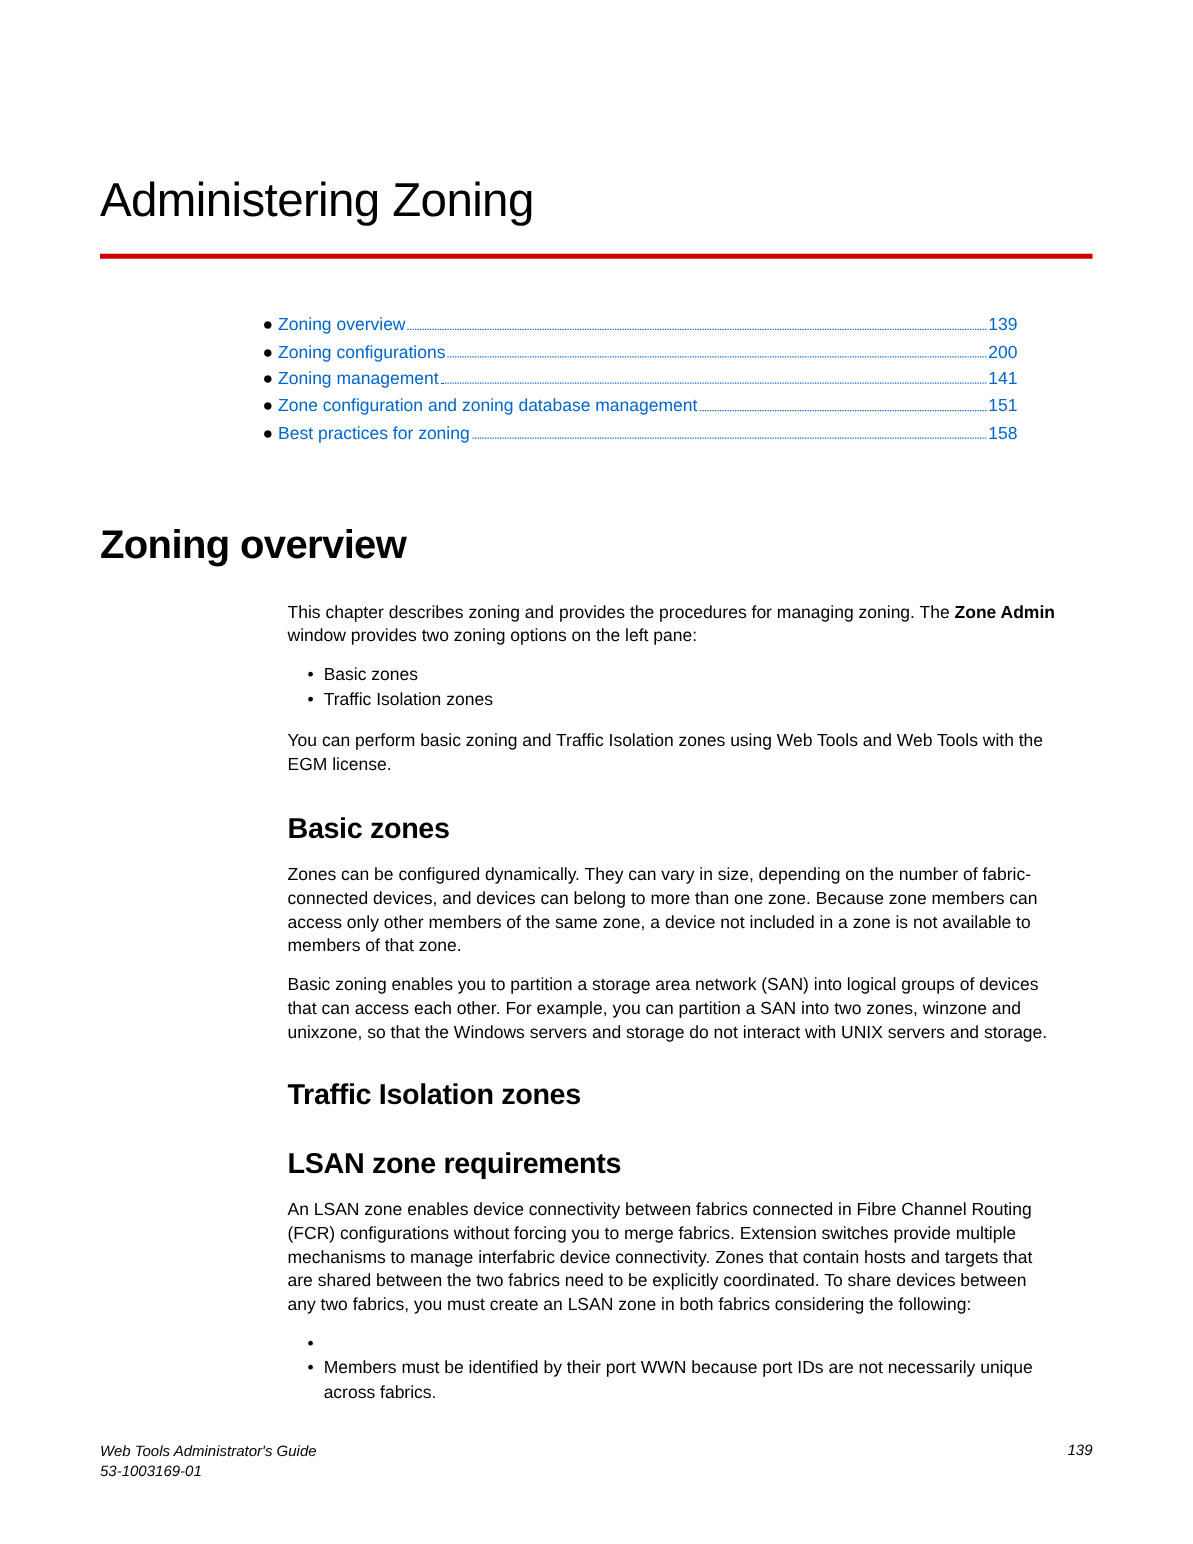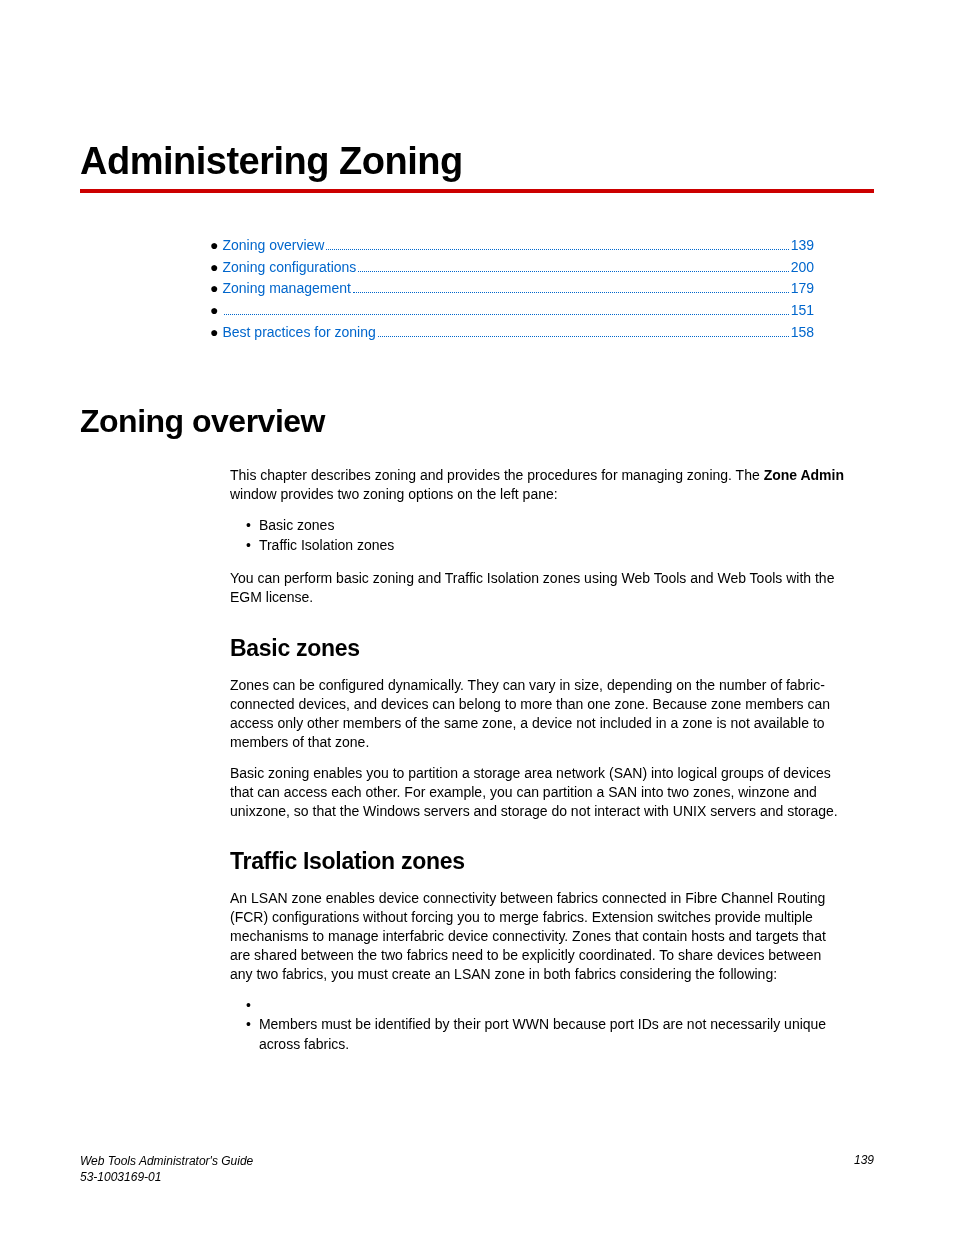--- a/index.html
+++ b/index.html
@@ -8,24 +8,24 @@
     color: #000;
     background: #fff;
     width: 954px;
     height: 1235px;
     position: relative;
     padding: 140px 80px 60px 80px;
   }
   .chapter-title {
     font-family: "Arial Narrow", Arial, sans-serif;
     font-stretch: condensed;
-    font-weight: 700;
+    font-weight: 400;
     font-size: 38px;
     letter-spacing: -0.5px;
-    margin-bottom: 6px;
+    margin-bottom: 20px;
   }
   .red-rule {
     border: none;
     height: 4px;
     background: #cc0000;
     margin-bottom: 42px;
   }
   .toc {
     margin-left: 130px;
     margin-right: 60px;
@@ -108,24 +108,25 @@
   <div class="toc-row">
     <span class="toc-bullet">●</span>
     <span class="toc-label">Zoning configurations </span>
     <span class="toc-dots"></span>
     <span class="toc-page">200</span>
   </div>
   <div class="toc-row">
     <span class="toc-bullet">●</span>
     <span class="toc-label">Zoning management</span>
     <span class="toc-dots"></span>
-    <span class="toc-page">179</span>
+    <span class="toc-page">141</span>
   </div>
   <div class="toc-row">
     <span class="toc-bullet">●</span>
+    <span class="toc-label">Zone configuration and zoning database management</span>
     <span class="toc-dots"></span>
     <span class="toc-page">151</span>
   </div>
   <div class="toc-row">
     <span class="toc-bullet">●</span>
     <span class="toc-label">Best practices for zoning</span>
     <span class="toc-dots"></span>
     <span class="toc-page">158</span>
   </div>
 </div>
@@ -147,20 +148,21 @@
       </div>
   </div>
   <p class="para">You can perform basic zoning and Traffic Isolation zones using Web Tools and Web Tools with the EGM license.</p>
 
   <h3 class="subhead">Basic zones</h3>
   <p class="para">Zones can be configured dynamically. They can vary in size, depending on the number of fabric-connected devices, and devices can belong to more than one zone. Because zone members can access only other members of the same zone, a device not included in a zone is not available to members of that zone.</p>
   <p class="para">Basic zoning enables you to partition a storage area network (SAN) into logical groups of devices that can access each other. For example, you can partition a SAN into two zones, winzone and unixzone, so that the Windows servers and storage do not interact with UNIX servers and storage.</p>
 
   <h3 class="subhead">Traffic Isolation zones</h3>
 
+  <h3 class="subhead">LSAN zone requirements</h3>
   <p class="para">An LSAN zone enables device connectivity between fabrics connected in Fibre Channel Routing (FCR) configurations without forcing you to merge fabrics. Extension switches provide multiple mechanisms to manage interfabric device connectivity. Zones that contain hosts and targets that are shared between the two fabrics need to be explicitly coordinated. To share devices between any two fabrics, you must create an LSAN zone in both fabrics considering the following:</p>
   <div class="ul">
     <div class="li">
         <span class="li-bullet">•</span>
       </div>
     <div class="li">
         <span class="li-bullet">•</span>
         <span>Members must be identified by their port WWN because port IDs are not necessarily unique across fabrics.</span>
       </div>
   </div>

